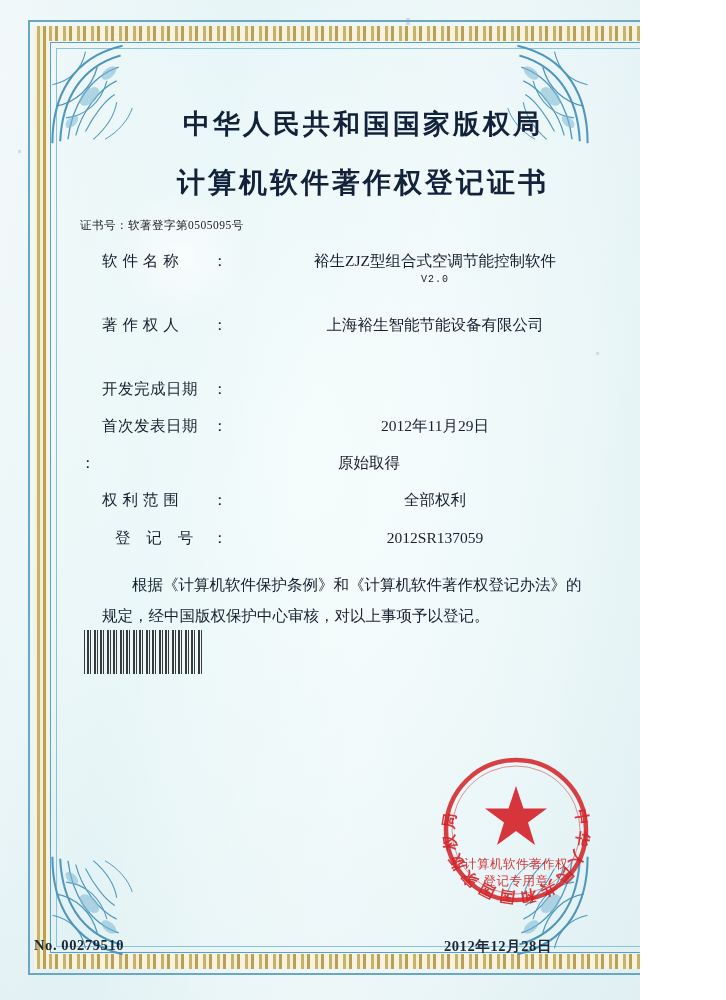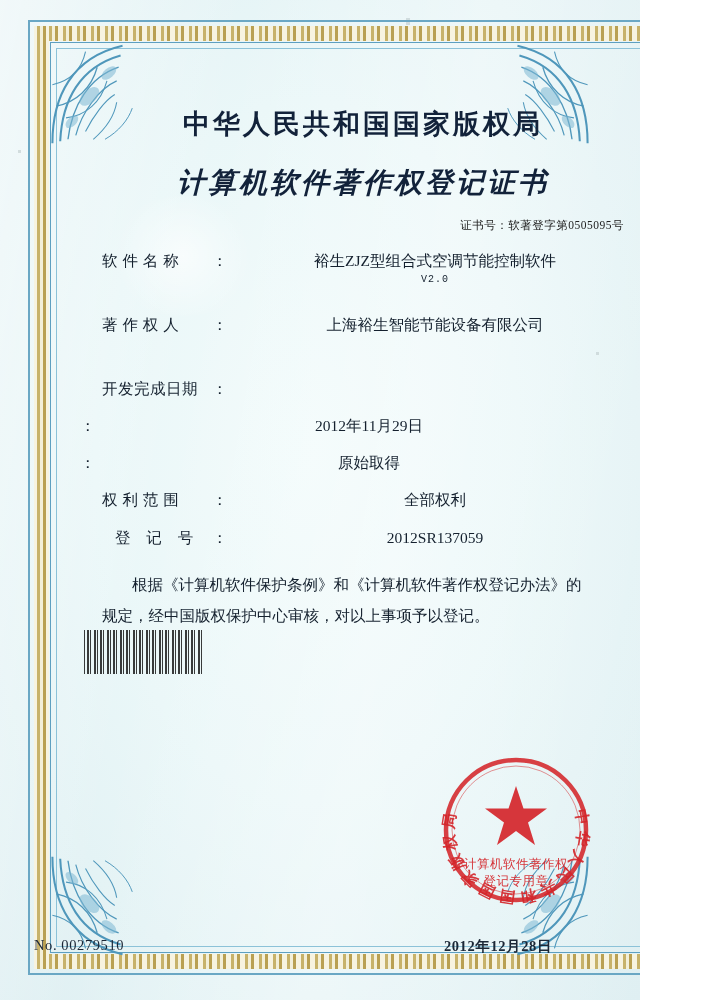--- a/index.html
+++ b/index.html
@@ -118,25 +118,23 @@
     margin-top: 34px;
     font-family: "Liberation Serif", "DejaVu Serif", serif;
   }
   .title-sub {
     text-align: center;
     font-size: 28px;
     font-weight: bold;
     letter-spacing: 3px;
     color: #12223a;
     margin-top: 22px;
-    font-style: italic;
   }
 
   .cert-no {
-    text-align: right;
     font-size: 11.5px;
     color: #222;
     margin-top: 16px;
     padding-right: 22px;
     letter-spacing: 0.5px;
   }
 
   .field-block { margin-top: 16px; }
 
   .field-row {
@@ -206,21 +204,21 @@
     left: 0;
     right: 0;
     bottom: 44px;
     display: flex;
     justify-content: space-between;
     padding: 0 24px 0 34px;
     font-size: 14.5px;
     color: #1b2736;
     font-family: "Liberation Serif", "DejaVu Serif", serif;
   }
-  .footer .serial { letter-spacing: 0.6px; }
+  .footer .serial { letter-spacing: 0.6px; font-weight: bold; }
   .footer .date { letter-spacing: 0.6px; margin-right: 64px; font-weight: bold; }
 
   .watermark {
     position: absolute;
     left: 108px;
     top: 196px;
     width: 150px;
     height: 120px;
     border-radius: 50%;
     background: radial-gradient(circle, rgba(255,255,255,0.65) 0%, rgba(255,255,255,0) 70%);
@@ -363,20 +361,21 @@
       </div>
 
       <div class="gap-lg"></div>
 
       <div class="field-row">
         <div class="lbl">开发完成日期</div>
         <div class="colon">：</div>
       </div>
 
       <div class="field-row">
+        <div class="lbl">首次发表日期</div>
         <div class="colon">：</div>
         <div class="val">2012年11月29日</div>
       </div>
 
       <div class="field-row">
         <div class="colon">：</div>
         <div class="val">原始取得</div>
       </div>
 
       <div class="field-row">

